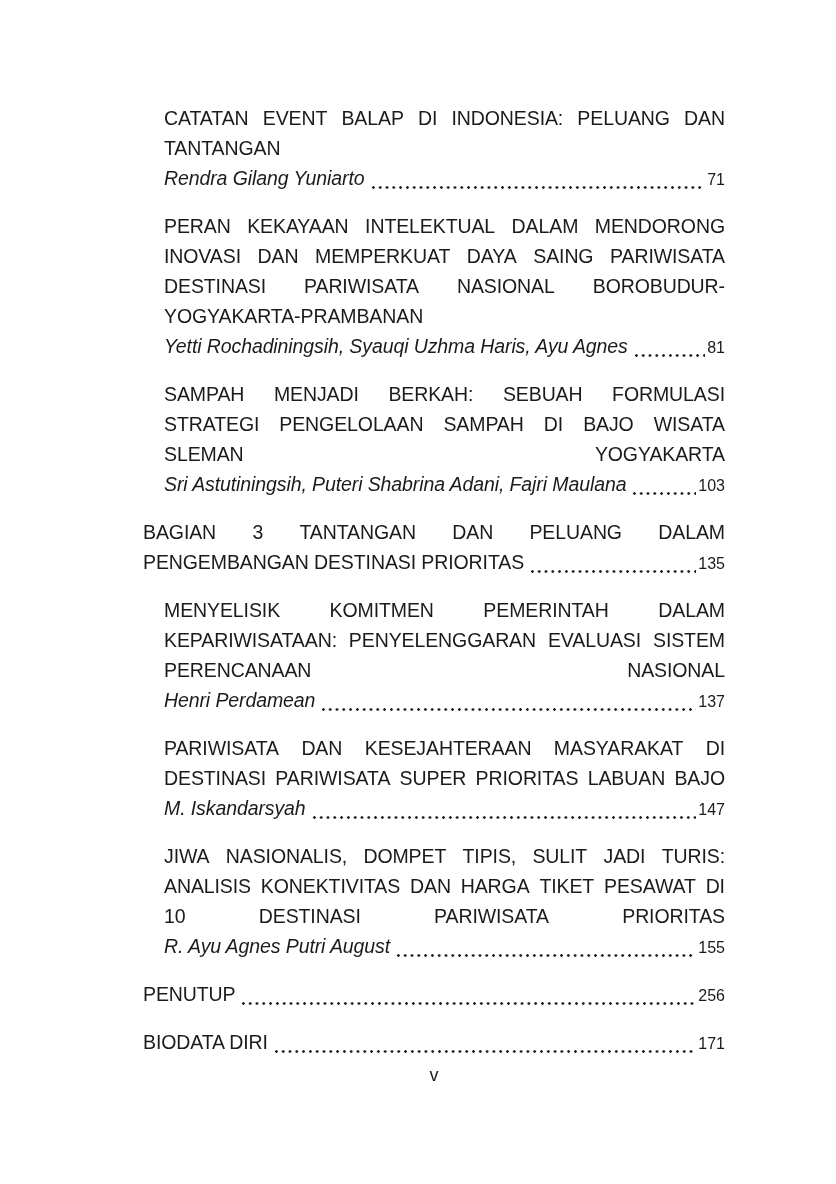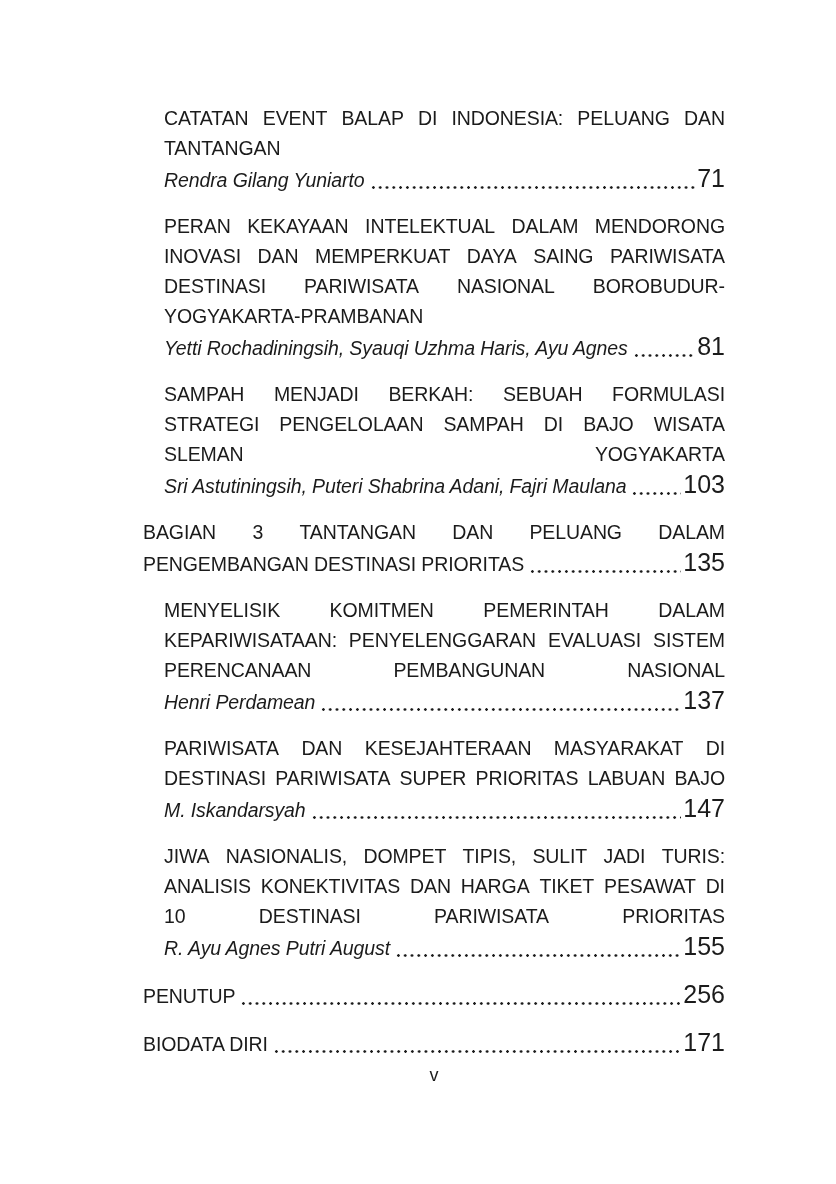--- a/index.html
+++ b/index.html
@@ -57,21 +57,21 @@
     align-self: stretch;
     margin-left: 5px;
     background-image: radial-gradient(circle, #1b1b1b 1.15px, transparent 1.5px);
     background-size: 6.8px 3px;
     background-repeat: repeat-x;
     background-position: left 0 bottom 6px;
   }
   .pagenum {
     flex: 0 0 auto;
     margin-left: 2px;
-    font-size: 25px;
+    font-size: 16px;
     white-space: nowrap;
   }
 
   .folio {
     position: absolute;
     left: 143px;
     width: 582px;
     top: 1063px;
     text-align: center;
     font-size: 18px;
@@ -183,21 +183,20 @@
           <span>DALAM</span>
         </div>
       <div class="line stretch">
           <span>KEPARIWISATAAN:</span>
           <span>PENYELENGGARAN</span>
           <span>EVALUASI</span>
           <span>SISTEM</span>
         </div>
       <div class="line stretch">
           <span>PERENCANAAN</span>
-          <span>PEMBANGUNAN</span>
           <span>NASIONAL</span>
         </div>
       <div class="tail">
         <span class="label author">Henri Perdamean</span>
         <span class="dots"></span>
         <span class="pagenum">137</span>
       </div>
     </section>
 
     <section class="entry indented">

